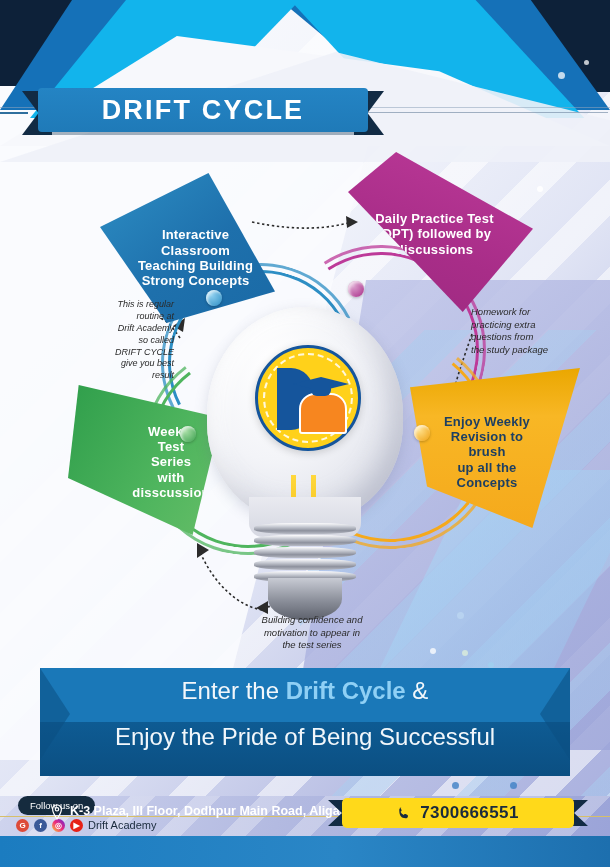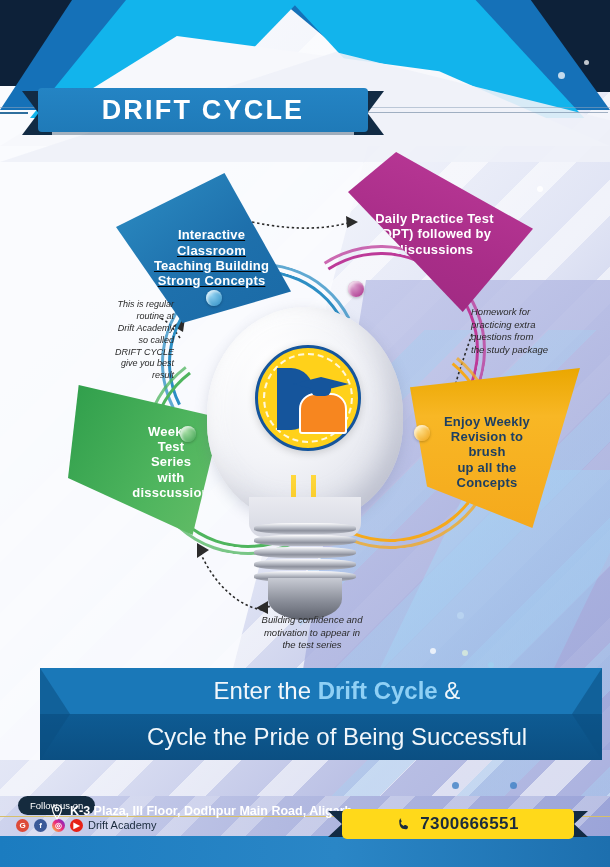--- a/index.html
+++ b/index.html
@@ -80,23 +80,23 @@
     border:2px solid #fff;border-radius:16px 16px 3px 3px;}
   .logo-cap{position:absolute;left:35px;top:29px;width:56px;height:14px;background:#15559c;
     clip-path:polygon(50% 0,100% 50%,50% 100%,0 50%);}
   .logo-cap2{position:absolute;left:53px;top:37px;width:20px;height:11px;background:#15559c;border-radius:0 0 6px 6px;}
   .logo-tas{position:absolute;left:39px;top:34px;width:2px;height:13px;background:#15559c;}
 
   
   .petal{position:absolute;display:flex;align-items:center;justify-content:center;text-align:center;}
   .petal span{font-weight:bold;line-height:1.18;color:#fff;font-size:13px;letter-spacing:.2px;}
 
-  .p-blue{left:116px;top:173px;width:175px;height:150px;
+  .p-blue{left:100px;top:173px;width:175px;height:150px;
     background:linear-gradient(140deg,#2d8ec4 0%,#1e70ac 55%,#1a6aa6 100%);
-    clip-path:polygon(62% 0,100% 79%,38% 100%,0 36%);text-decoration:underline;}
+    clip-path:polygon(62% 0,100% 79%,38% 100%,0 36%);}
   .p-blue span{transform:translate(8px,10px);}
 
   .p-mag{left:348px;top:152px;width:185px;height:160px;
     background:linear-gradient(200deg,#bd3a99 0%,#a82d88 60%,#9c2a80 100%);
     clip-path:polygon(26% 0,100% 48%,62% 100%,0 25%);}
   .p-mag span{transform:translate(-6px,2px);}
 
   .p-org{left:410px;top:368px;width:170px;height:160px;
     background:linear-gradient(180deg,#eaa700 0%,#f8b725 30%,#f5a91c 100%);
     clip-path:polygon(0 12%,100% 0,72% 100%,10% 74%);}
@@ -127,22 +127,22 @@
   
   .note{position:absolute;font-style:italic;font-size:9.5px;line-height:1.32;color:#2a2a2a;}
   .n-top{left:236px;top:190px;width:126px;text-align:center;}
   .n-left{left:62px;top:299px;width:112px;text-align:right;font-size:9px;}
   .n-right{left:471px;top:306px;width:110px;text-align:left;}
   .n-bot{left:232px;top:614px;width:160px;text-align:center;}
 
   svg.conn{position:absolute;left:0;top:0;width:610px;height:867px;pointer-events:none;}
 
   
-  .cta{position:absolute;left:40px;top:668px;width:530px;height:92px;
-    background:linear-gradient(180deg,#1a78b8 0%,#1a78b8 50%,#0e5b93 50%,#0b4f82 100%);padding-left:32px;}
+  .cta{position:absolute;left:40px;top:668px;width:530px;height:108px;
+    background:linear-gradient(180deg,#1a78b8 0%,#1a78b8 50%,#0e5b93 50%,#0b4f82 100%);}
   .cta:before{content:"";position:absolute;left:0;top:0;width:0;height:0;
     border-left:30px solid #0b4f82;border-top:46px solid transparent;border-bottom:46px solid transparent;opacity:.55;}
   .cta:after{content:"";position:absolute;right:0;top:0;width:0;height:0;
     border-right:30px solid #0b4f82;border-top:46px solid transparent;border-bottom:46px solid transparent;opacity:.55;}
   .cta-l1,.cta-l2{position:relative;text-align:center;color:#f2f7fb;}
   .cta-l1{font-size:24px;line-height:46px;}
   .cta-l2{font-size:24px;line-height:46px;}
   .cta-hl{color:#8fd0f5;font-weight:bold;}
 
   
@@ -155,21 +155,21 @@
   .f-addr-txt{position:absolute;left:70px;top:0;line-height:31px;color:#fff;font-size:12.5px;font-weight:bold;}
   .pin{position:absolute;left:50px;top:8px;width:14px;height:16px;}
   .follow{position:absolute;left:18px;top:0px;background:#152b3e;color:#fff;
     font-size:9.5px;border-radius:11px;padding:4px 12px;}
   .socials{position:absolute;left:16px;top:23px;display:flex;gap:5px;align-items:center;}
   .soc{width:13px;height:13px;border-radius:50%;display:flex;align-items:center;justify-content:center;
     color:#fff;font-size:8px;font-weight:bold;}
   .s-g{background:#dd4b39;} .s-f{background:#3b5998;}
   .s-i{background:linear-gradient(45deg,#f9ce34,#ee2a7b,#6228d7);} .s-y{background:#e62117;}
   .brand{position:absolute;left:88px;top:23px;font-size:11px;color:#1a2b3d;}
-  .phone{position:absolute;left:342px;top:13px;width:232px;height:30px;}
+  .phone{position:absolute;left:342px;top:2px;width:232px;height:30px;}
   .ph-cap{position:absolute;left:-14px;top:2px;width:24px;height:26px;background:#122b44;
     clip-path:polygon(0 0,100% 0,100% 100%,0 100%,58% 50%);}
   .ph-cap-r{position:absolute;right:-14px;top:2px;width:24px;height:26px;background:#122b44;
     clip-path:polygon(0 0,100% 0,42% 50%,100% 100%,0 100%);}
   .ph-body{position:absolute;left:0;top:0;width:232px;height:30px;background:#ffd91a;border-radius:5px;
     display:flex;align-items:center;justify-content:center;gap:8px;}
   .ph-body span{font-size:17px;font-weight:bold;color:#1a2b3d;letter-spacing:.4px;}
 </style>
 </head>
 <body>
@@ -298,21 +298,21 @@
   <div class="note n-bot" style="white-space:pre-line">Building confidence and
 motivation to appear in
 the test series</div>
   <div class="note n-right" style="white-space:pre-line">Homework for
 practicing extra
 questions from
 the study package</div>
 
   <div class="cta">
     <div class="cta-l1"><span>Enter the </span><span class="cta-hl">Drift Cycle</span><span> &amp;</span></div>
-    <div class="cta-l2">Cycle the Pride of Being Successful</div>
+    <div class="cta-l2">Enjoy the Pride of Being Successful</div>
   </div>
 
   <div class="footer">
     <div class="f-bg"></div>
     <div class="f-diag"></div>
     <div class="f-rule"></div>
 
     <div class="follow">Follow us on</div>
 
     <div class="socials">

